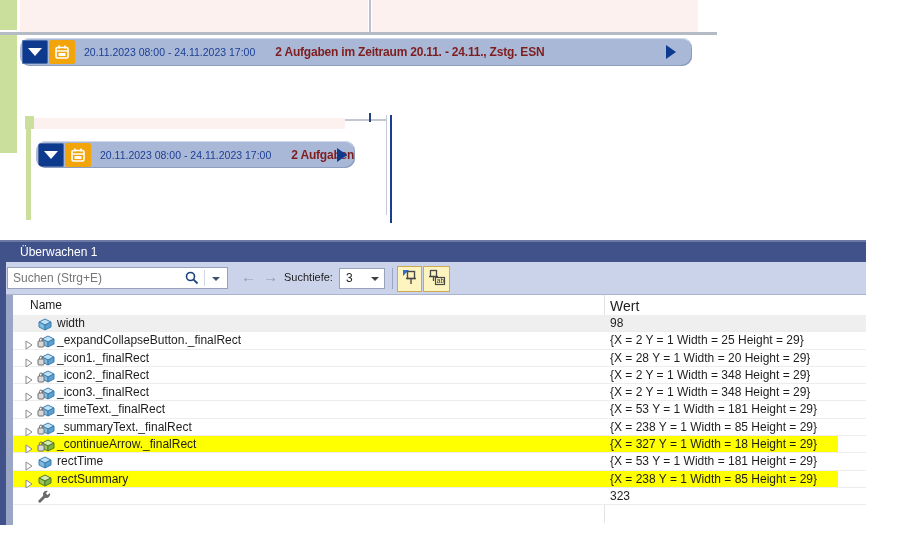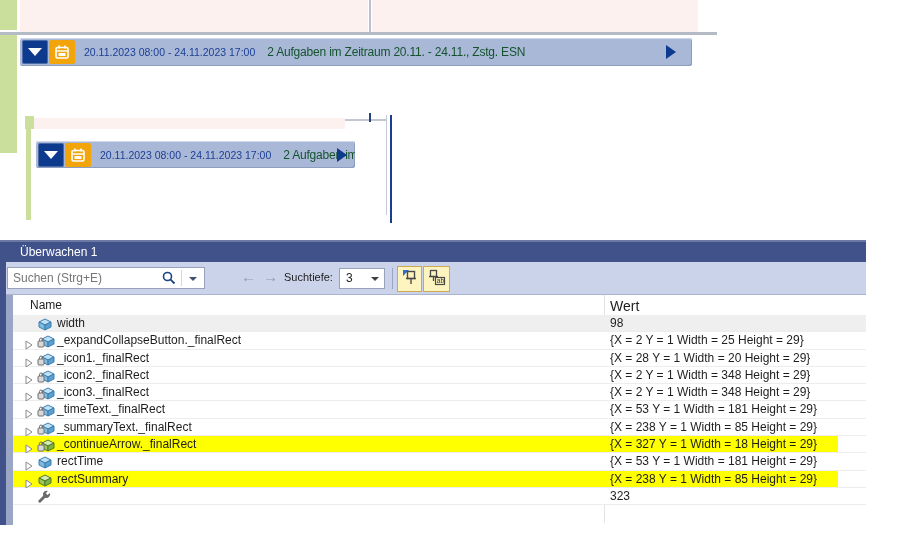--- a/index.html
+++ b/index.html
@@ -6,40 +6,40 @@
   #stage{position:relative;width:905px;height:551px;background:#ffffff;overflow:hidden;
          font-family:"Liberation Sans","DejaVu Sans",sans-serif;}
   .abs{position:absolute;}
 
   
   .green{background:#c9df9b;}
   .pink{background:#fdf1f0;}
   .grayline{background:#b5bbc4;}
 
   .task-bar{position:absolute;display:flex;align-items:center;background:#a9b8d7;
-            border-radius:3px;box-shadow:inset 0 1px 0 rgba(255,255,255,.45), inset -1px -1px 0 rgba(90,110,150,.35);}
+            border-radius:10px;box-shadow:inset 0 1px 0 rgba(255,255,255,.45), inset -1px -1px 0 rgba(90,110,150,.35);}
   .task-bar.small{overflow:hidden;}
   .expand-btn{flex:0 0 26px;height:24px;margin-left:2px;background:#0d3a8c;border-radius:2px;
               display:flex;align-items:center;justify-content:center;box-shadow:inset 0 0 0 1px rgba(255,255,255,.25);}
   .expand-btn .tri{width:0;height:0;border-left:7px solid transparent;border-right:7px solid transparent;border-top:8px solid #fff;}
   .cal-btn{flex:0 0 26px;height:24px;margin-left:1px;background:#f2a50a;border-radius:2px;
            display:flex;align-items:center;justify-content:center;}
   .bar-time{margin-left:9px;font-size:10.5px;color:#1c3f94;white-space:nowrap;}
-  .bar-summary{margin-left:12px;font-size:12px;font-weight:normal;color:#14532d;white-space:nowrap;letter-spacing:-0.2px;}
+  .bar-summary{margin-left:20px;font-size:12px;font-weight:bold;color:#7f1d1d;white-space:nowrap;letter-spacing:-0.2px;}
   .continue-arrow{position:absolute;top:7px;width:0;height:0;border-top:7px solid transparent;
                   border-bottom:7px solid transparent;border-left:10px solid #0d3a8c;}
   .task-bar:not(.small) .continue-arrow{right:16px;}
   .task-bar.small .continue-arrow{left:301px;}
 
   
   #watch-panel{position:absolute;left:0;top:240px;width:866px;height:285px;background:#ffffff;}
   .titlebar{position:absolute;left:0;top:0;width:100%;height:22px;background:#41528a;border-top:2px solid #6b79a3;box-sizing:border-box;}
   .titlebar span{position:absolute;left:20px;top:3px;color:#ffffff;font-size:12px;}
   .toolbar{position:absolute;left:0;top:22px;width:100%;height:33px;background:#cbd3ea;border-bottom:1px solid #aab3cf;box-sizing:border-box;}
-  .searchbox{position:absolute;left:7px;top:5px;width:198px;height:22px;background:#fff;border:1px solid #98a1ba;box-sizing:border-box;}
+  .searchbox{position:absolute;left:7px;top:5px;width:221px;height:22px;background:#fff;border:1px solid #98a1ba;box-sizing:border-box;}
   .searchbox .ph{position:absolute;left:5px;top:3px;font-size:12px;color:#757575;}
   .searchbox .mag{position:absolute;right:28px;top:3px;}
   .searchbox .vsep{position:absolute;right:22px;top:2px;width:1px;height:16px;background:#d4d8e6;}
   .searchbox .caret{position:absolute;right:7px;top:9px;width:0;height:0;border-left:4px solid transparent;border-right:4px solid transparent;border-top:4px solid #41526e;}
   .navarrow{position:absolute;top:6px;font-size:15px;color:#8e99b4;}
   .tb-label{position:absolute;top:9px;font-size:11px;color:#1e1e1e;}
   .combo{position:absolute;left:339px;top:6px;width:46px;height:21px;background:#fff;border:1px solid #98a1ba;box-sizing:border-box;}
   .combo .val{position:absolute;left:6px;top:2px;font-size:12px;color:#1e1e1e;}
   .combo .caret{position:absolute;right:5px;top:8px;width:0;height:0;border-left:4px solid transparent;border-right:4px solid transparent;border-top:4px solid #404040;}
   .tb-vsep{position:absolute;left:392px;top:6px;width:1px;height:21px;background:#9aa5c4;}

